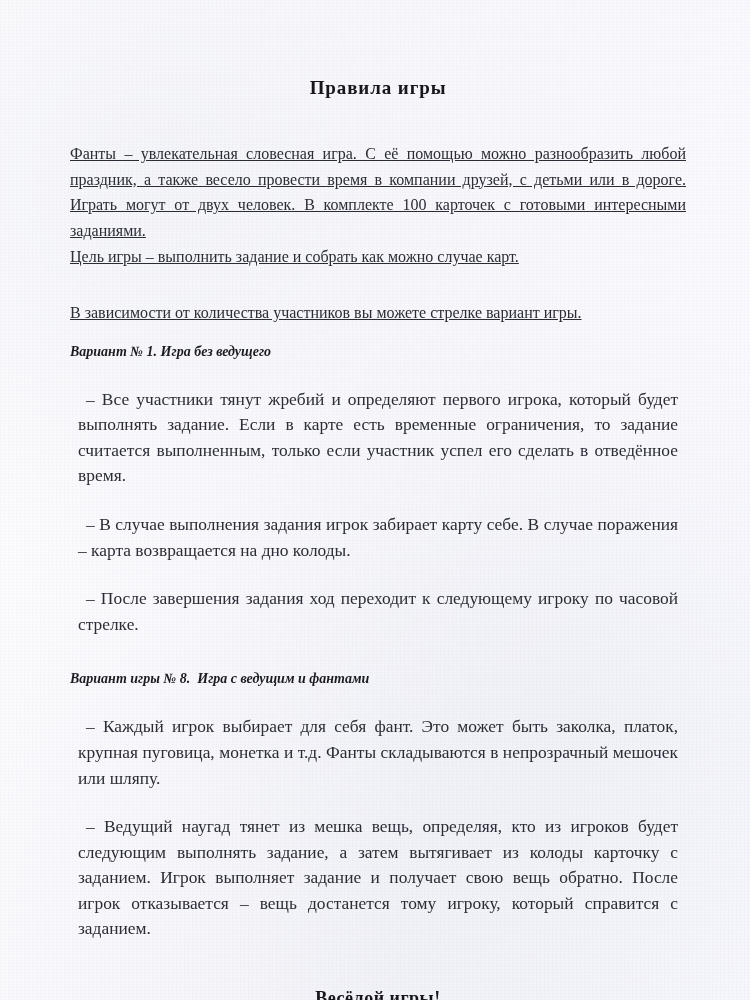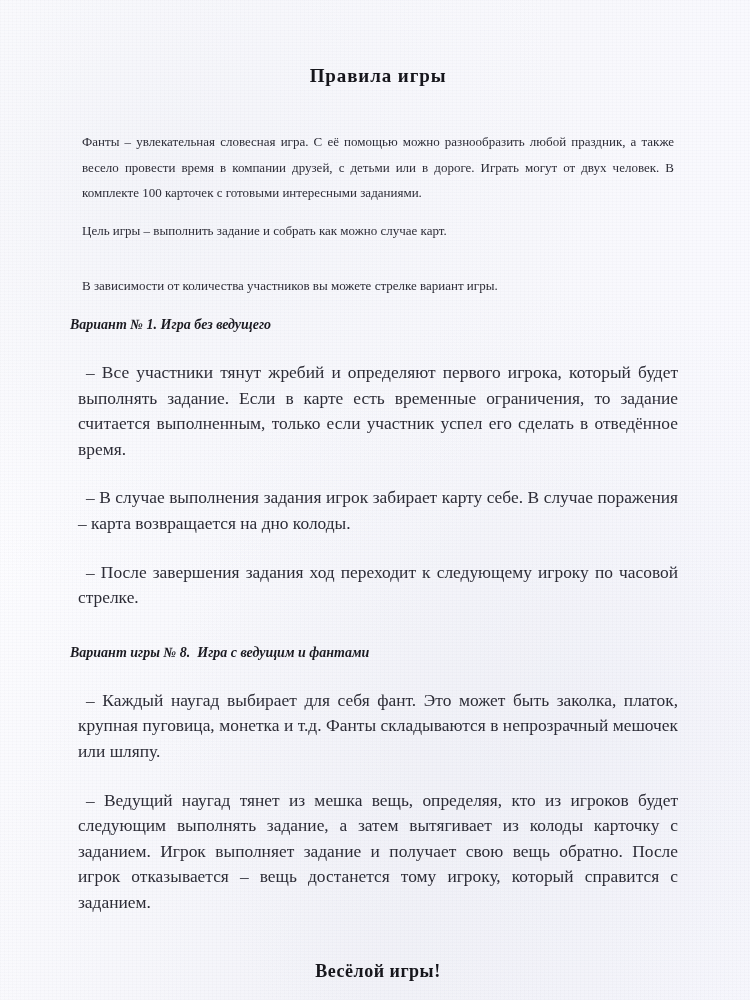--- a/index.html
+++ b/index.html
@@ -44,32 +44,33 @@
     width: 616px;
     z-index: 2;
   }
 
   .doc-title {
     text-align: center;
     font-weight: bold;
     font-size: 19px;
     letter-spacing: 0.9px;
     color: #16161c;
-    margin: 4px;
+    margin: 16px;
     padding-top: 60px;
     line-height: 24px;
   }
 
   .para {
-    margin: 12px;
+    margin: 0;
     text-align: justify;
     text-justify: inter-word;
-    font-size: 13px;
+    font-size: 16px;
     line-height: 25.6px;
     color: #2c2c36;
+    text-decoration: underline;
     -webkit-font-smoothing: antialiased;
   }
   .para:last-child { text-align: left; }
 
   .block-intro   { margin-top: 41px; }
   .block-goal    { margin-top: 1px; }
   .block-choose  { margin-top: 30px; }
 
   .heading {
     margin: 0;
@@ -125,20 +126,20 @@
 
     <p class="rule">– Все участники тянут жребий и определяют первого игрока, который будет выполнять задание. Если в карте есть временные ограничения, то задание считается выполненным, только если участник успел его сделать в отведённое время.</p>
 
     <p class="rule">– В случае выполнения задания игрок забирает карту себе. В случае поражения – карта возвращается на дно колоды.</p>
 
     <p class="rule">– После завершения задания ход переходит к следующему игроку по часовой стрелке.</p>
 
     <h2 class="heading heading-2">Вариант игры № 8.  Игра с ведущим и фантами</h2>
 
 
-    <p class="rule">– Каждый наугад выбирает для себя фант. Это может быть заколка, платок, крупная пуговица, монетка и т.д. Фанты складываются в непрозрачный мешочек или шляпу.</p>
+    <p class="rule">– Каждый игрок выбирает для себя фант. Это может быть заколка, платок, крупная пуговица, монетка и т.д. Фанты складываются в непрозрачный мешочек или шляпу.</p>
 
     <p class="rule">– Ведущий наугад тянет из мешка вещь, определяя, кто из игроков будет следующим выполнять задание, а затем вытягивает из колоды карточку с заданием. Игрок выполняет задание и получает свою вещь обратно. После игрок отказывается – вещь достанется тому игроку, который справится с заданием.</p>
 
     <p class="closing">Весёлой игры!</p>
 
   </div>
 </div>
 
 </body></html>

